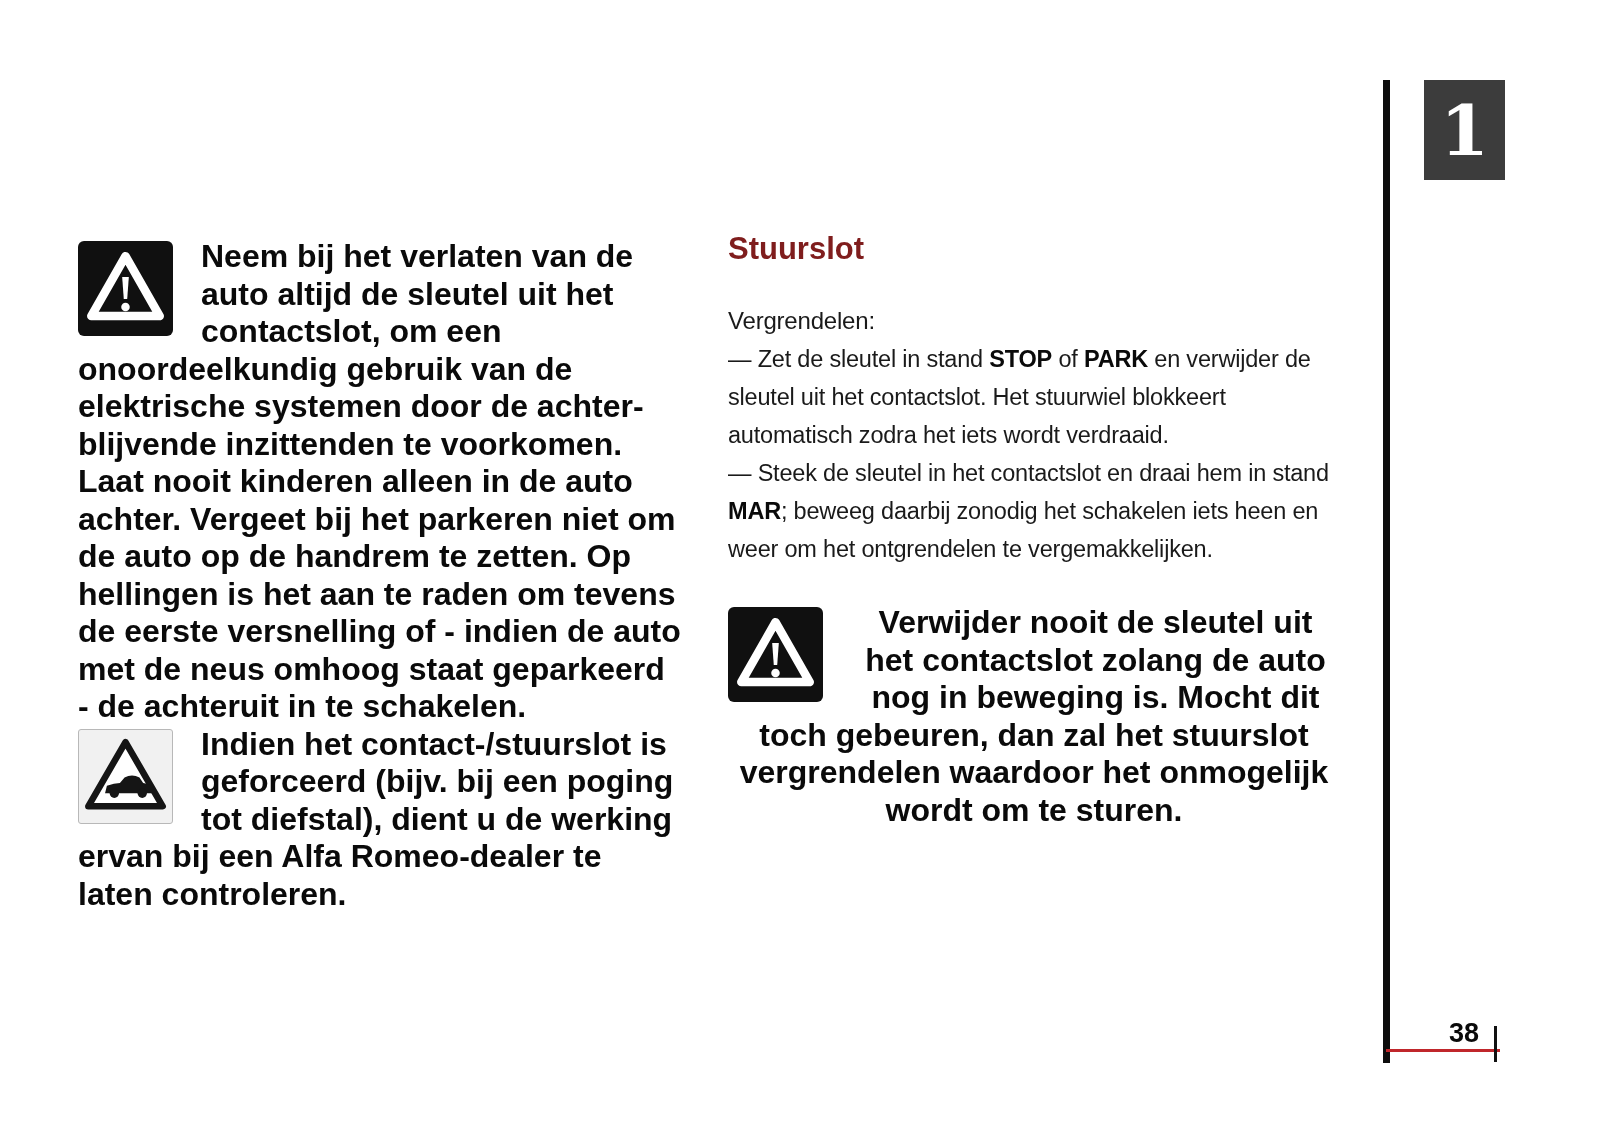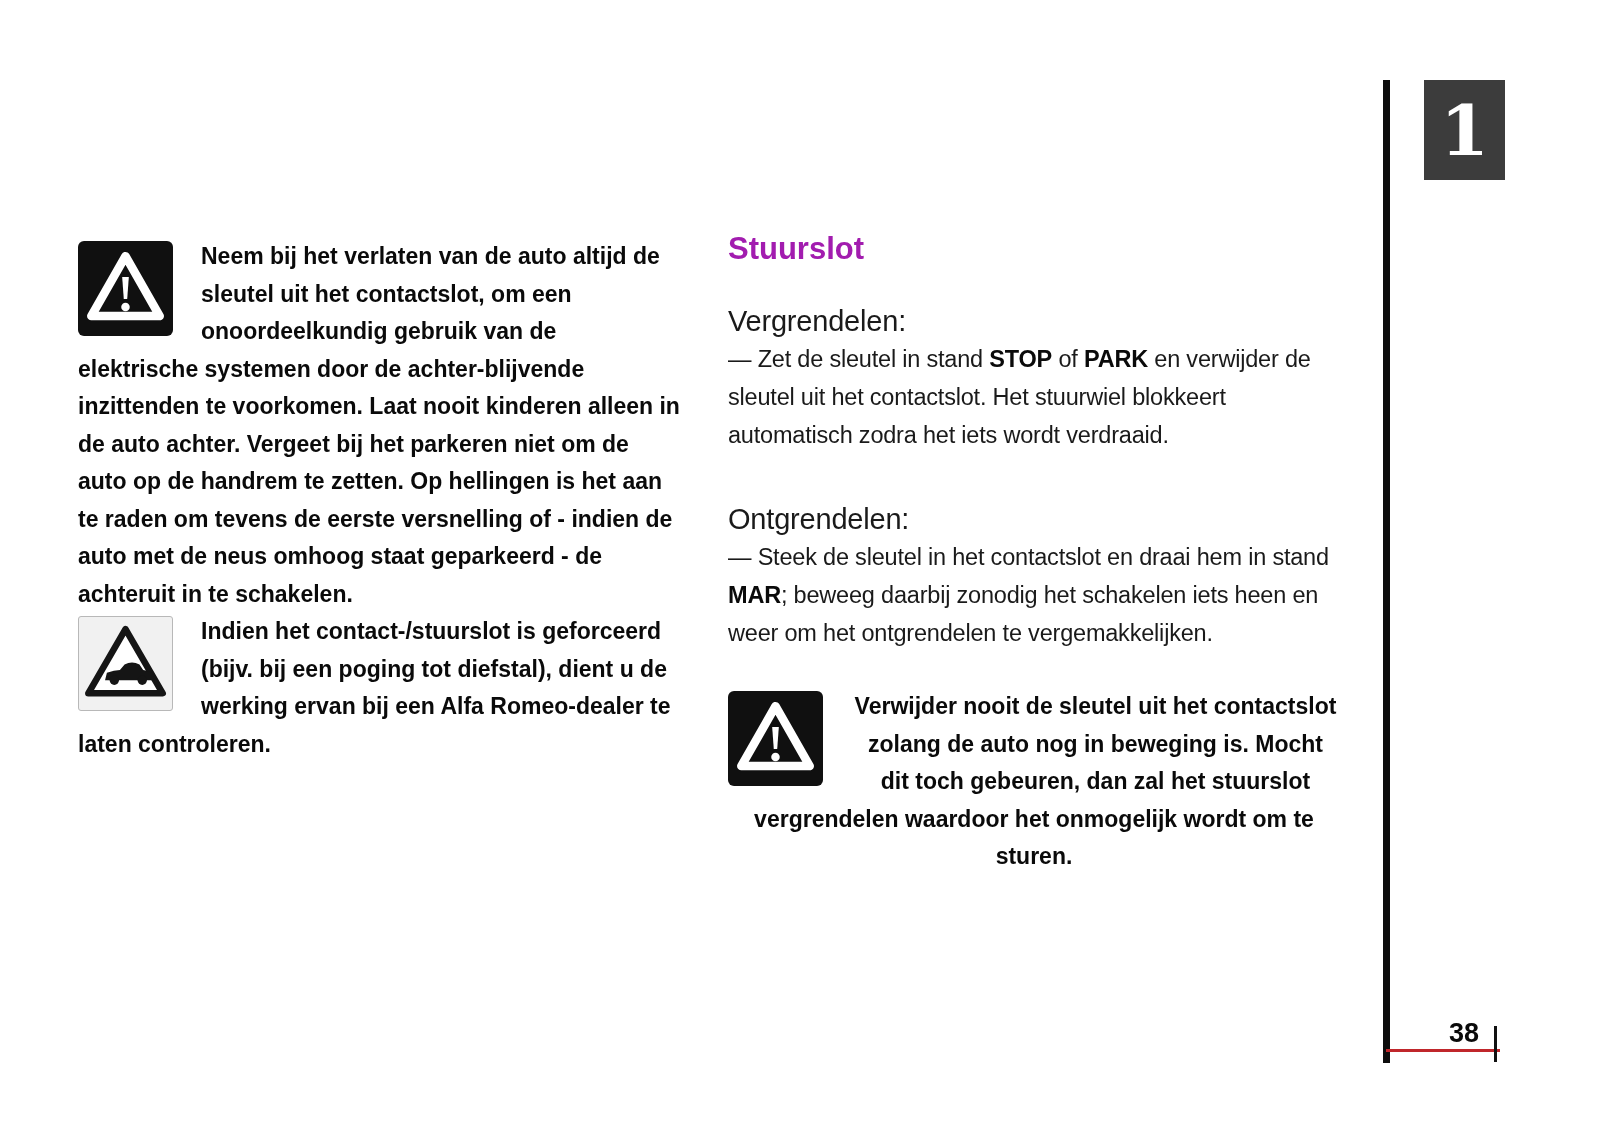--- a/index.html
+++ b/index.html
@@ -41,36 +41,36 @@
       height: 95px;
       margin: 3px 28px 12px 0;
       border-radius: 6px;
     }
     .warn-icon.dark { background: #101010; }
     .warn-icon.light { background: #f1f1f1; border: 1px solid #b8b8b8; border-radius: 3px; }
     .warn-icon svg { width: 100%; height: 100%; display: block; }
 
     .bold-text {
       font-weight: bold;
-      font-size: 23px;
+      font-size: 32px;
       line-height: 37.5px;
       color: #0a0a0a;
       letter-spacing: 0;
     }
 
     
     .heading {
       font-size: 31px;
       font-weight: bold;
       line-height: 38px;
-      color: #a21caf;
+      color: #7f1d1d;
     }
     .sub-label {
       margin-top: 34px;
-      font-size: 29px;
+      font-size: 24px;
       line-height: 38px;
       color: #1a1a1a;
       letter-spacing: -0.2px;
     }
     .body-text {
       font-size: 23.5px;
       line-height: 38px;
       color: #1a1a1a;
       letter-spacing: -0.2px;
     }
@@ -168,21 +168,20 @@
   </div>
 
   <div class="col-right">
 
     <h1 class="heading">Stuurslot</h1>
 
     <p class="sub-label">Vergrendelen:</p>
 
     <p class="body-text"><span>— Zet de sleutel in stand </span><strong>STOP</strong><span> of </span><strong>PARK</strong><span> en verwijder de sleutel uit het contactslot. Het stuurwiel blokkeert automatisch zodra het iets wordt verdraaid.</span></p>
 
-    <p class="sub-label gap-before">Ontgrendelen:</p>
 
     <p class="body-text"><span>— Steek de sleutel in het contactslot en draai hem in stand </span><strong>MAR</strong><span>; beweeg daarbij zonodig het schakelen iets heen en weer om het ontgrendelen te vergemakkelijken.</span></p>
 
     <section class="warn-block right-warn">
       <div class="warn-icon dark">
         <svg viewBox="0 0 100 100" aria-hidden="true">
           <path d="M50 16 L86 79 L14 79 Z" fill="none" stroke="#ffffff" stroke-width="9" stroke-linejoin="round"></path>
           <path d="M46.5 38 L53.5 38 L51.8 61 L48.2 61 Z" fill="#ffffff"></path>
           <circle cx="50" cy="69.5" r="4.5" fill="#ffffff"></circle>
         </svg>

